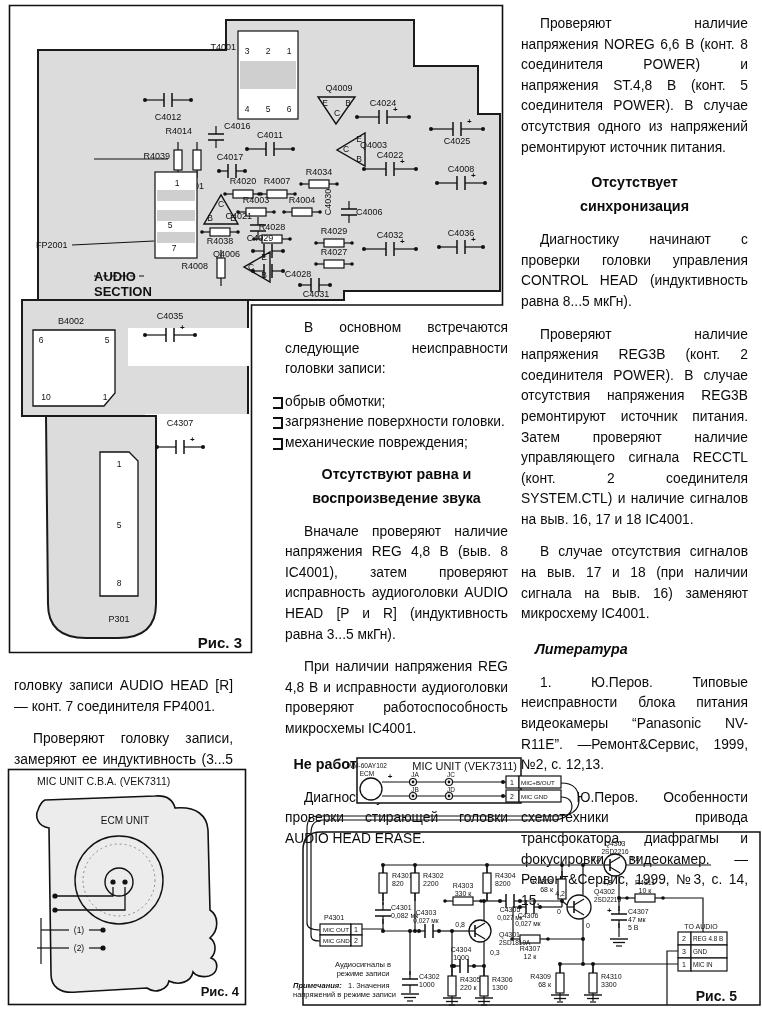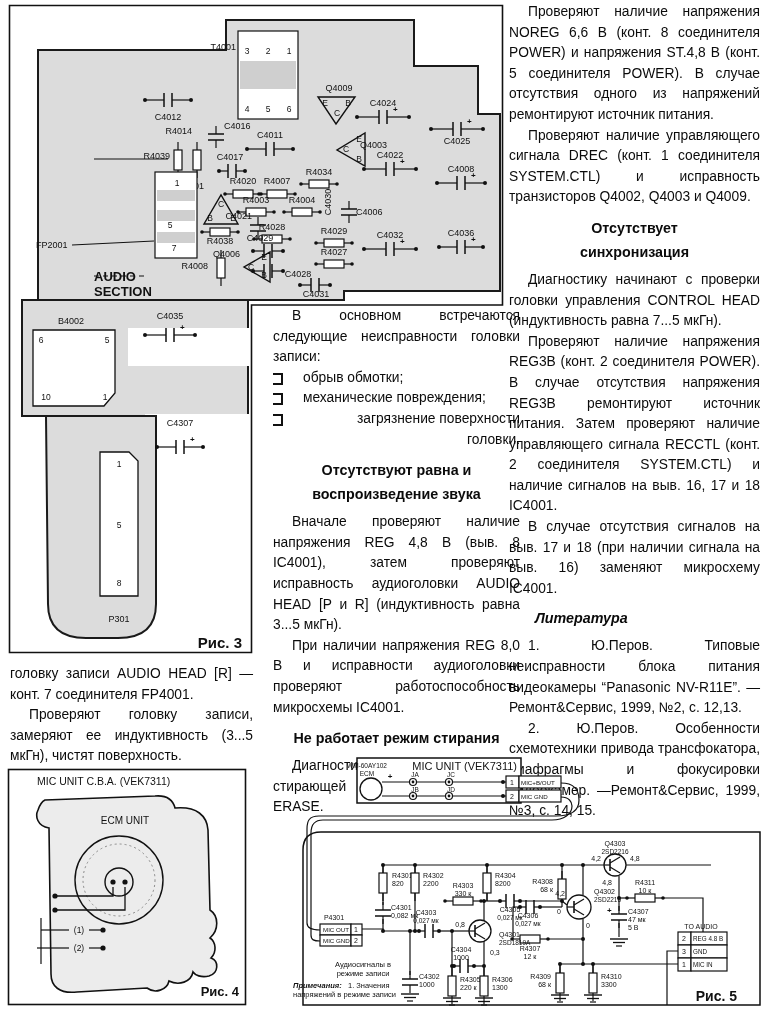--- a/index.html
+++ b/index.html
@@ -3,25 +3,25 @@
 <meta charset="utf-8">
 <style>
   html,body{margin:0;padding:0;background:#888;}
   .page{
     position:relative;width:762px;height:1014px;background:#fff;
     font-family:"Liberation Sans",sans-serif;color:#0b0b0b;overflow:hidden;
     margin:0 auto;
   }
   .abs{position:absolute;}
   .textcol{font-size:13.8px;line-height:20.6px;}
-  .p{margin:0;text-indent:19px;text-align:justify;}
+  .p{margin:12px;text-indent:19px;text-align:justify;}
   .p0{text-indent:0;}
   .ch{margin:8px 0 6px;text-align:center;white-space:pre-line;font-size:14.3px;line-height:24px;font-weight:bold;}
   .hi{font-style:italic;text-align:left;padding-left:26px;margin-top:7px;}
-  .li{display:flex;gap:20px;align-items:flex-start;text-align:right;}
+  .li{display:flex;gap:2px;align-items:flex-start;}
   .blt{width:8px;height:8px;border:2px solid #111;border-left:none;margin-top:5px;flex:none;}
   svg text{font-family:"Liberation Sans",sans-serif;fill:#111;}
   svg{display:block;}
 </style>
 </head>
 <body>
 
 <div class="page">
 
   <svg id="fig3" class="abs" style="left:8px;top:4px" width="497" height="650" viewBox="0 0 497 650">
@@ -268,21 +268,21 @@
       <circle cx="195" cy="443" r="2" fill="#111"></circle>
       <text x="182" y="438" font-size="8" font-weight="bold">+</text>
       <polygon points="92,448 121,448 130,457 130,592 92,592" fill="#fff" stroke="#111" stroke-width="1.3"></polygon>
       <text x="111" y="463" font-size="8.5" text-anchor="middle" font-weight="normal" font-style="normal">1</text>
       <text x="111" y="524" font-size="8.5" text-anchor="middle" font-weight="normal" font-style="normal">5</text>
       <text x="111" y="582" font-size="8.5" text-anchor="middle" font-weight="normal" font-style="normal">8</text>
       <text x="111" y="618" font-size="9" text-anchor="middle" font-weight="normal" font-style="normal">P301</text>
       <text x="234" y="644" font-size="15" text-anchor="end" font-weight="bold" font-style="normal">Рис. 3</text>
     </svg>
 
-  <div id="leftText" class="abs textcol" style="left:10px;top:664px;width:243px">
+  <div id="leftText" class="abs textcol" style="left:2px;top:664px;width:243px">
       <p class="p p0">головку записи AUDIO HEAD [R] — конт. 7 соединителя FP4001.</p>
       <p class="p">Проверяют головку записи, замеряют ее индуктивность (3...5 мкГн), чистят поверхность.</p>
     </div>
 
   <svg id="fig4" class="abs" style="left:7px;top:768px" width="240" height="238" viewBox="0 0 240 238">
     <rect x="1.5" y="1.5" width="237" height="235" fill="#fff" stroke="#111" stroke-width="1.6"></rect>
     <text x="30" y="17" font-size="10.5">MIC UNIT C.B.A. (VEK7311)</text>
     <path d="M38 32 L148 28 C160 27 166 32 168 40 C190 38 200 48 201 62 L203 142 C212 148 212 162 203 170 C209 174 210 184 204 190 C212 193 212 205 202 208 C194 210 188 207 186 204 C184 214 172 218 162 213 C160 222 148 226 140 220 L70 224 C52 226 44 218 44 206 L42 60 C30 58 28 48 31 42 C33 36 36 33 38 32 Z" fill="#ececec" stroke="#111" stroke-width="1.6"></path>
     <text x="118" y="56" font-size="10" text-anchor="middle">ECM UNIT</text>
     <circle cx="112" cy="112" r="44" fill="none" stroke="#111" stroke-width="1.4"></circle>
@@ -307,40 +307,39 @@
   </svg>
 
   <div id="midText" class="abs textcol" style="left:273px;top:306px;width:247px">
       <p class="p">В основном встречаются следующие неисправности головки записи:</p>
       <div class="li">
         <span class="blt"></span>
         <span>обрыв обмотки;</span>
       </div>
       <div class="li">
         <span class="blt"></span>
-        <span>механические повреждения;</span>
+        <span>загрязнение поверхности головки.</span>
       </div>
       <div class="li">
         <span class="blt"></span>
-        <span>загрязнение поверхности головки.</span>
+        <span>механические повреждения;</span>
       </div>
       <h3 class="ch">Отсутствуют равна и
 воспроизведение звука</h3>
       <p class="p">Вначале проверяют наличие напряжения REG 4,8 В (выв. 8 IC4001), затем проверяют исправность аудиоголовки AUDIO HEAD [P и R] (индуктивность равна 3...5 мкГн).</p>
-      <p class="p">При наличии напряжения REG 8,0 В и исправности аудиоголовки проверяют работоспособность микросхемы IC4001.</p>
+      <p class="p">При наличии напряжения REG 4,8 В и исправности аудиоголовки проверяют работоспособность микросхемы IC4001.</p>
       <h3 class="ch">Не работает режим стирания</h3>
       <p class="p">Диагностику начинают с проверки стирающей головки AUDIO HEAD ERASE.</p>
     </div>
 
   <div id="rightText" class="abs textcol" style="left:509px;top:2px;width:251px">
       <p class="p">Проверяют наличие напряжения NOREG 6,6 В (конт. 8 соединителя POWER) и напряжения ST.4,8 В (конт. 5 соединителя POWER). В случае отсутствия одного из напряжений ремонтируют источник питания.</p>
-      <p class="p">Проверяют наличие управляющего сигнала DREC (конт. 1 соединителя SYSTEM.CTL) и исправность транзисторов Q4002, Q4003 и Q4009.</p>
       <h3 class="ch">Отсутствует
 синхронизация</h3>
-      <p class="p">Диагностику начинают с проверки головки управления CONTROL HEAD (индуктивность равна 7...5 мкГн).</p>
+      <p class="p">Диагностику начинают с проверки головки управления CONTROL HEAD (индуктивность равна 8...5 мкГн).</p>
       <p class="p">Проверяют наличие напряжения REG3B (конт. 2 соединителя POWER). В случае отсутствия напряжения REG3B ремонтируют источник питания. Затем проверяют наличие управляющего сигнала RECCTL (конт. 2 соединителя SYSTEM.CTL) и наличие сигналов на выв. 16, 17 и 18 IC4001.</p>
       <p class="p">В случае отсутствия сигналов на выв. 17 и 18 (при наличии сигнала на выв. 16) заменяют микросхему IC4001.</p>
       <h3 class="ch hi">Литература</h3>
       <p class="p">1. Ю.Перов. Типовые неисправности блока питания видеокамеры “Panasonic NV-R11E”. —Ремонт&amp;Сервис, 1999, №2, с. 12,13.</p>
       <p class="p">2. Ю.Перов. Особенности схемотехники привода трансфокатора, диафрагмы и фокусировки видеокамер. —Ремонт&amp;Сервис, 1999, №3, с. 14, 15.</p>
     </div>
 
   <svg id="fig5" class="abs" style="left:263px;top:755px" width="499" height="258" viewBox="0 0 499 258">
     <rect x="94" y="3" width="164" height="45" fill="#fff" stroke="#111" stroke-width="1.5"></rect>
     <path fill="none" stroke="#111" stroke-width="1.2" d="M298 28 C312 28 316 35 316 45 C316 57 306 61 293 61 H56 C46 61 44 66 44 74 V168 C44 173 48 175 57 175"></path>

